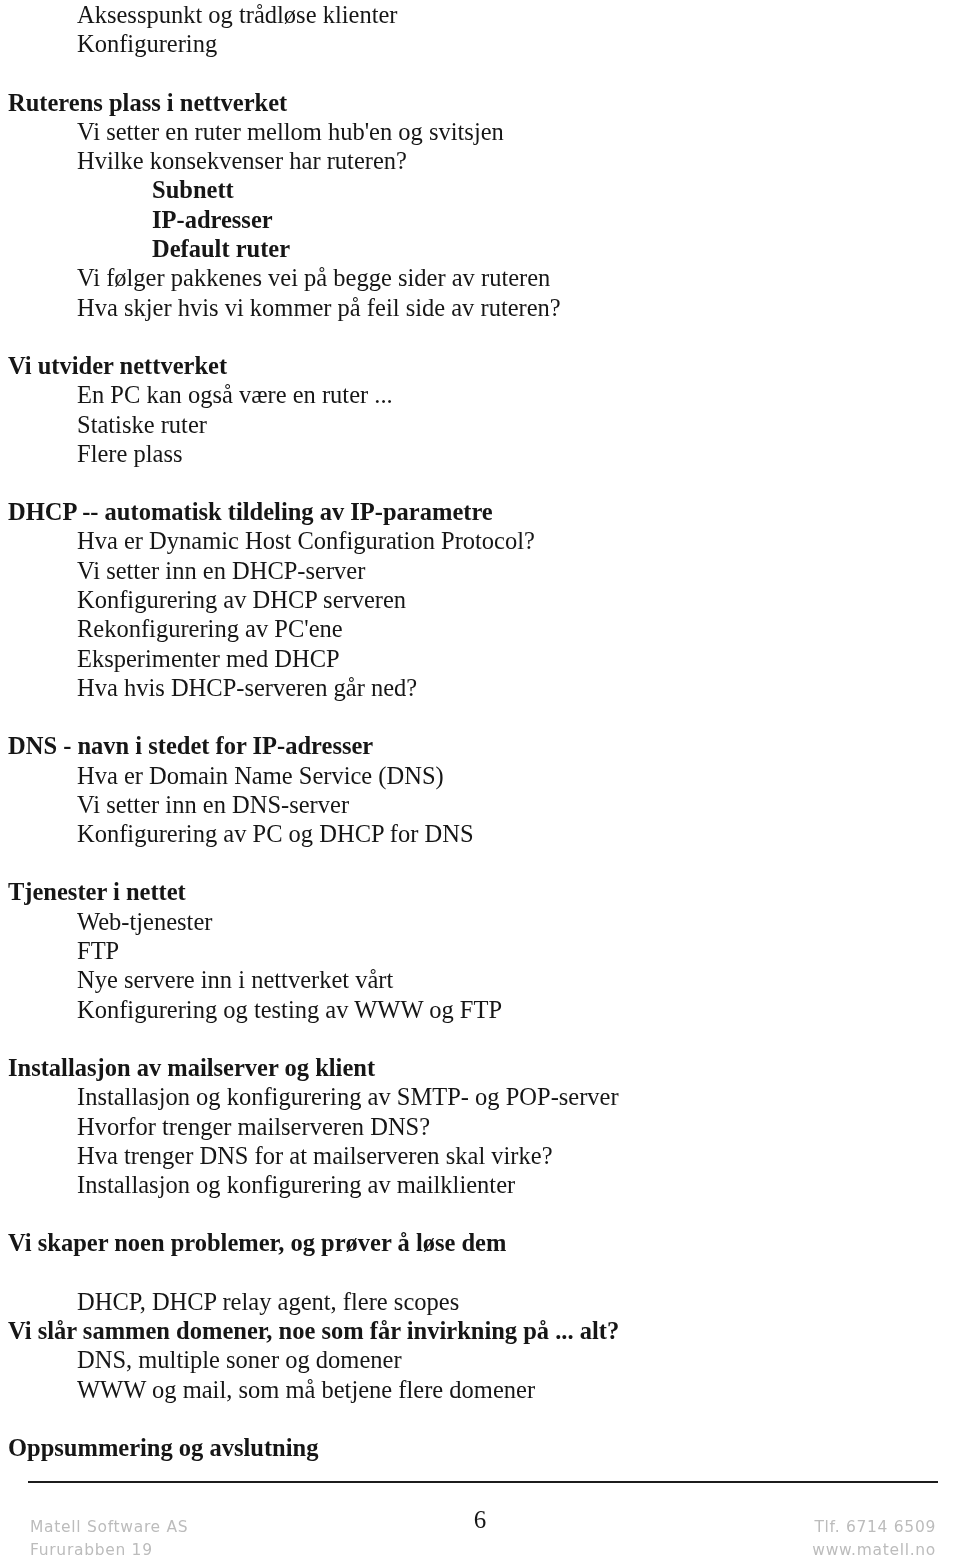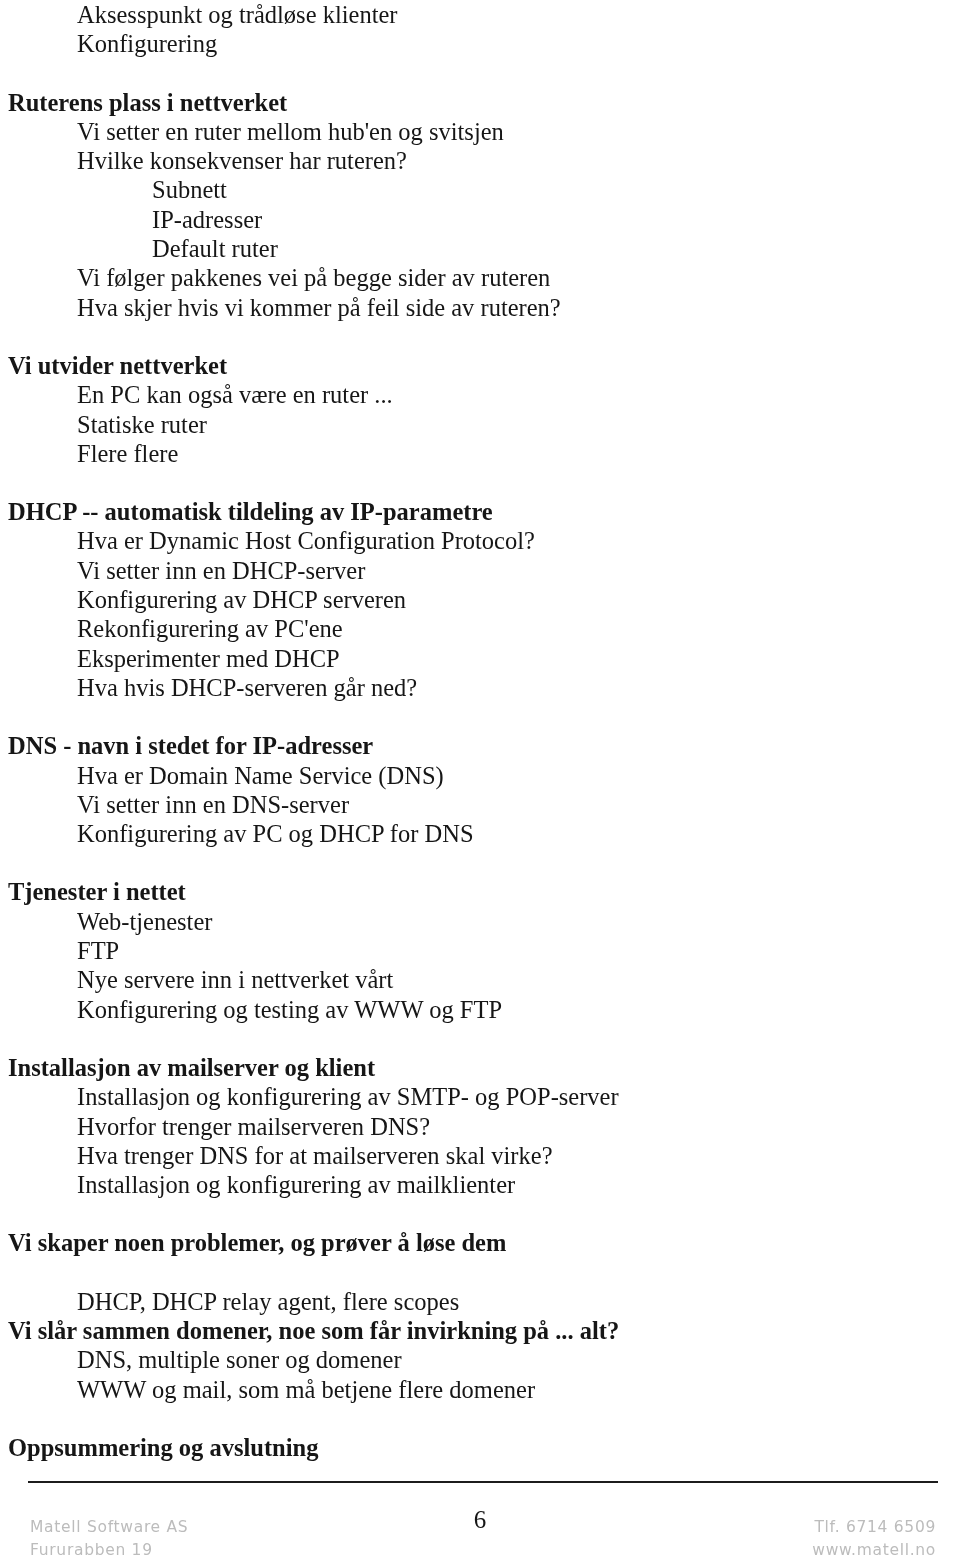--- a/index.html
+++ b/index.html
@@ -23,21 +23,21 @@
     width: 960px;
   }
   .line {
     font-size: 24.5px;
     line-height: 29.3px;
     white-space: pre;
     color: #161616;
   }
   .lvl0 { padding-left: 8px; font-weight: bold; }
   .lvl1 { padding-left: 77px; font-weight: normal; }
-  .lvl2 { padding-left: 152px; font-weight: normal; }
+  .lvl2 { padding-left: 152px; font-weight: bold; }
   .gap  { height: 29px; }
 
   .footer-rule {
     position: absolute;
     left: 28px;
     top: 1481px;
     width: 910px;
     height: 0;
     border-top: 2px solid #1c1c1c;
   }
@@ -87,21 +87,21 @@
       <div class="line lvl1">Hvilke konsekvenser har ruteren?</div>
       <div class="line lvl2">Subnett</div>
       <div class="line lvl2">IP-adresser</div>
       <div class="line lvl2">Default ruter</div>
       <div class="line lvl1">Vi følger pakkenes vei på begge sider av ruteren</div>
       <div class="line lvl1">Hva skjer hvis vi kommer på feil side av ruteren?</div>
       <div class="gap"></div>
       <div class="line lvl0">Vi utvider nettverket</div>
       <div class="line lvl1">En PC kan også være en ruter ...</div>
       <div class="line lvl1">Statiske ruter</div>
-      <div class="line lvl1">Flere flere</div>
+      <div class="line lvl1">Flere plass</div>
       <div class="gap"></div>
       <div class="line lvl0">DHCP -- automatisk tildeling av IP-parametre</div>
       <div class="line lvl1">Hva er Dynamic Host Configuration Protocol?</div>
       <div class="line lvl1">Vi setter inn en DHCP-server</div>
       <div class="line lvl1">Konfigurering av DHCP serveren</div>
       <div class="line lvl1">Rekonfigurering av PC'ene</div>
       <div class="line lvl1">Eksperimenter med DHCP</div>
       <div class="line lvl1">Hva hvis DHCP-serveren går ned?</div>
       <div class="gap"></div>
       <div class="line lvl0">DNS - navn i stedet for IP-adresser</div>

